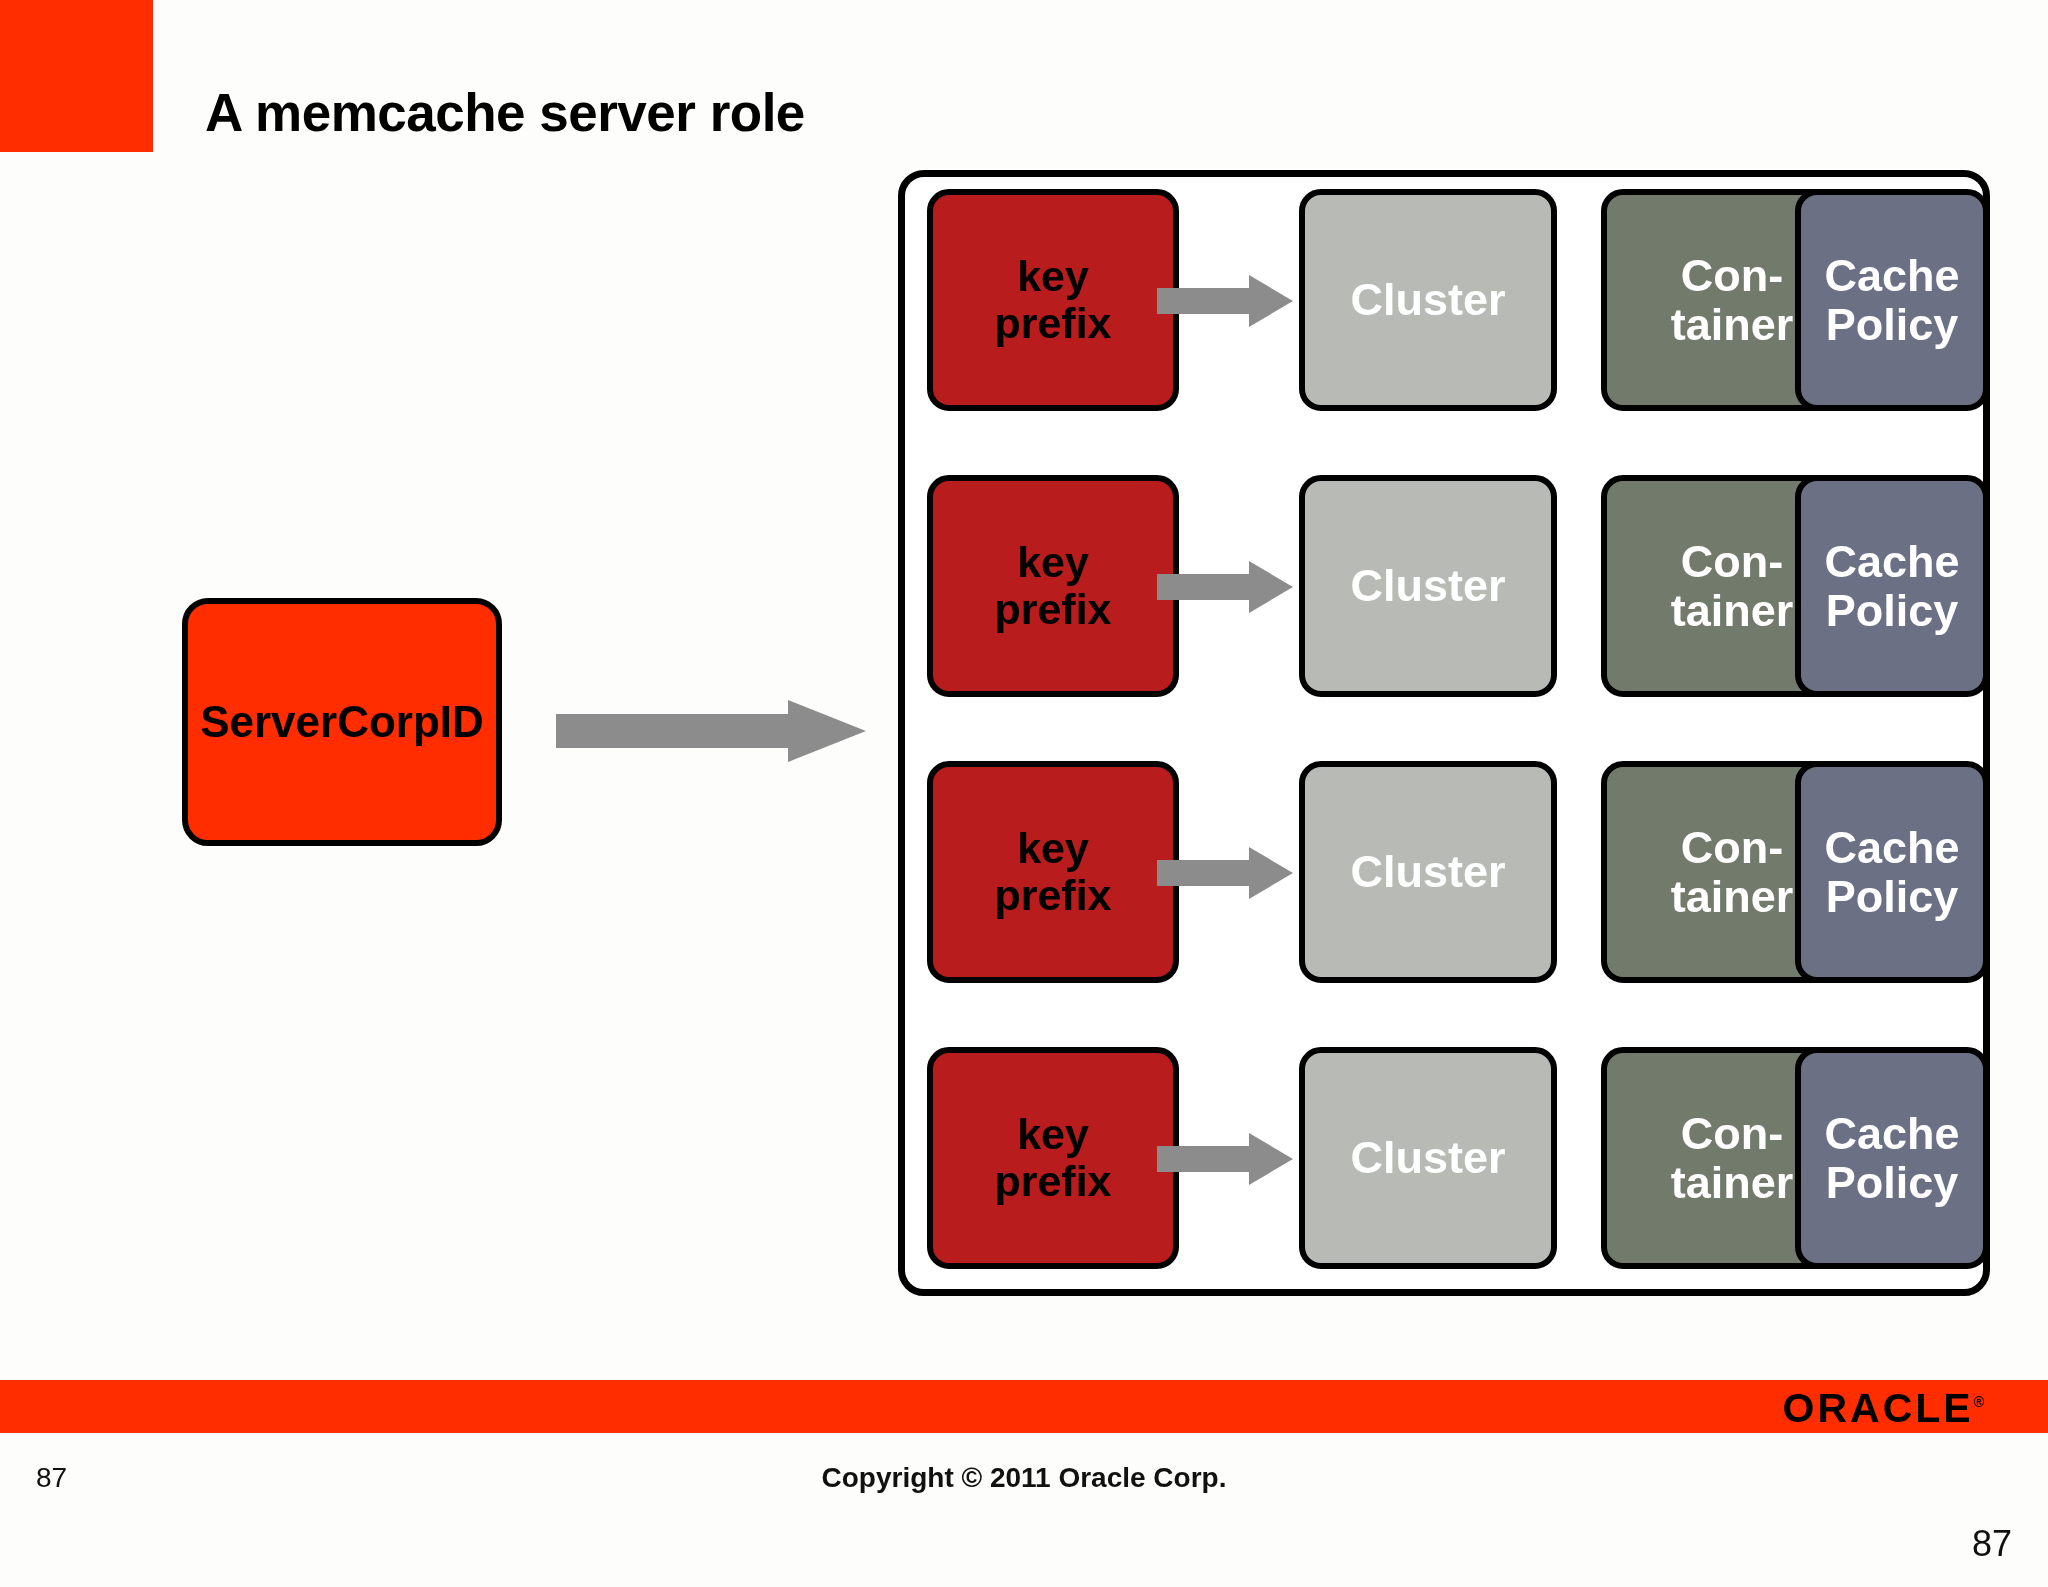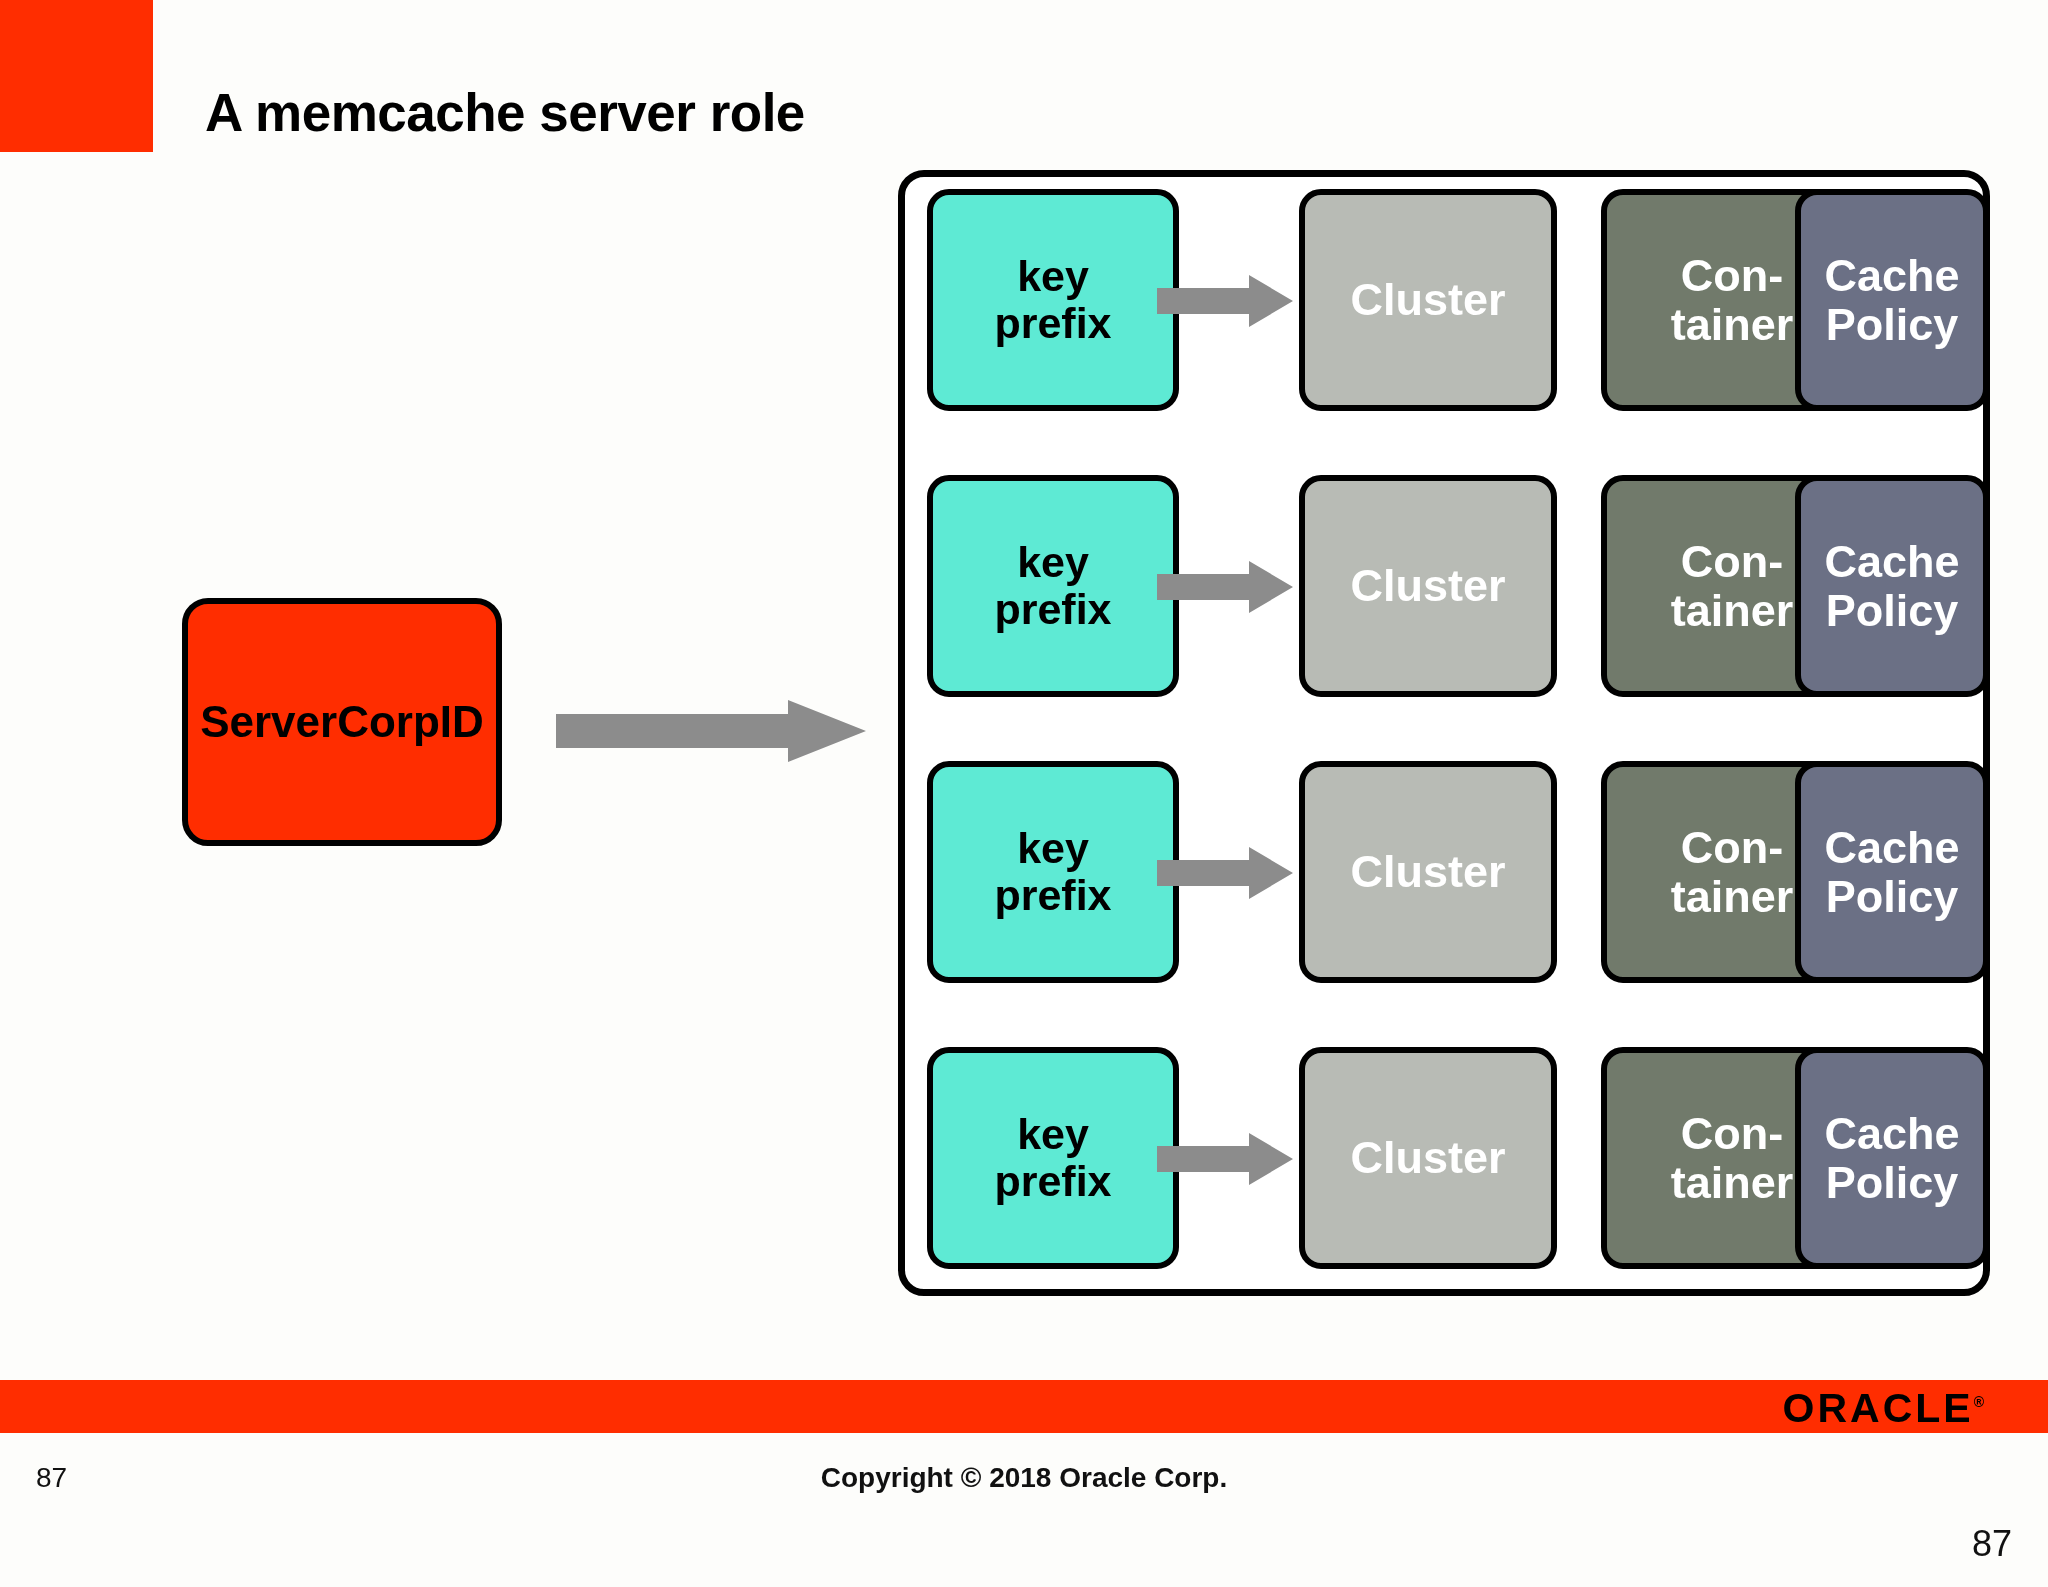--- a/index.html
+++ b/index.html
@@ -105,21 +105,21 @@
     flex-direction: column;
     align-items: center;
     justify-content: center;
     line-height: 1.1;
     text-align: center;
   }
 
   .box-keyprefix {
     left: 8px;
     width: 252px;
-    background: #5eead4;
+    background: #b91c1c;
   }
   .box-keyprefix .line {
     font-size: 43px;
     font-weight: bold;
     color: #000000;
   }
 
   .row-arrow {
     position: absolute;
     left: 238px;
@@ -302,14 +302,14 @@
       <div class="line">Cache</div>
       <div class="line">Policy</div>
     </div>
   </div>
 
 </div>
 
 <div id="footer-bar"></div>
 <div id="oracle-logo"><span>ORACLE</span><sup>®</sup></div>
 <div id="page-number-left">87</div>
-<div id="copyright-text">Copyright © 2018 Oracle Corp.</div>
+<div id="copyright-text">Copyright © 2011 Oracle Corp.</div>
 <div id="page-number-right">87</div>
 
 </body></html>

